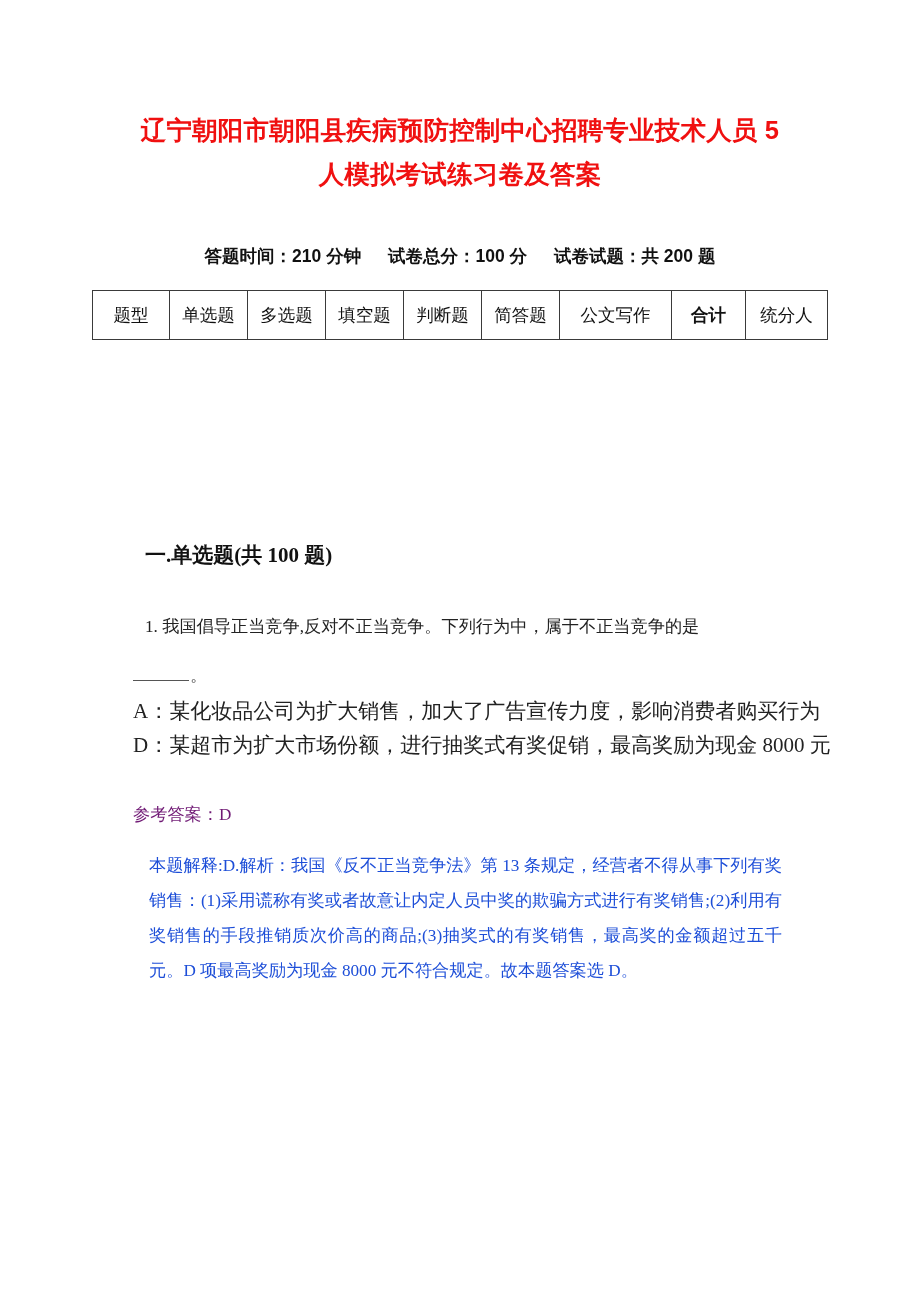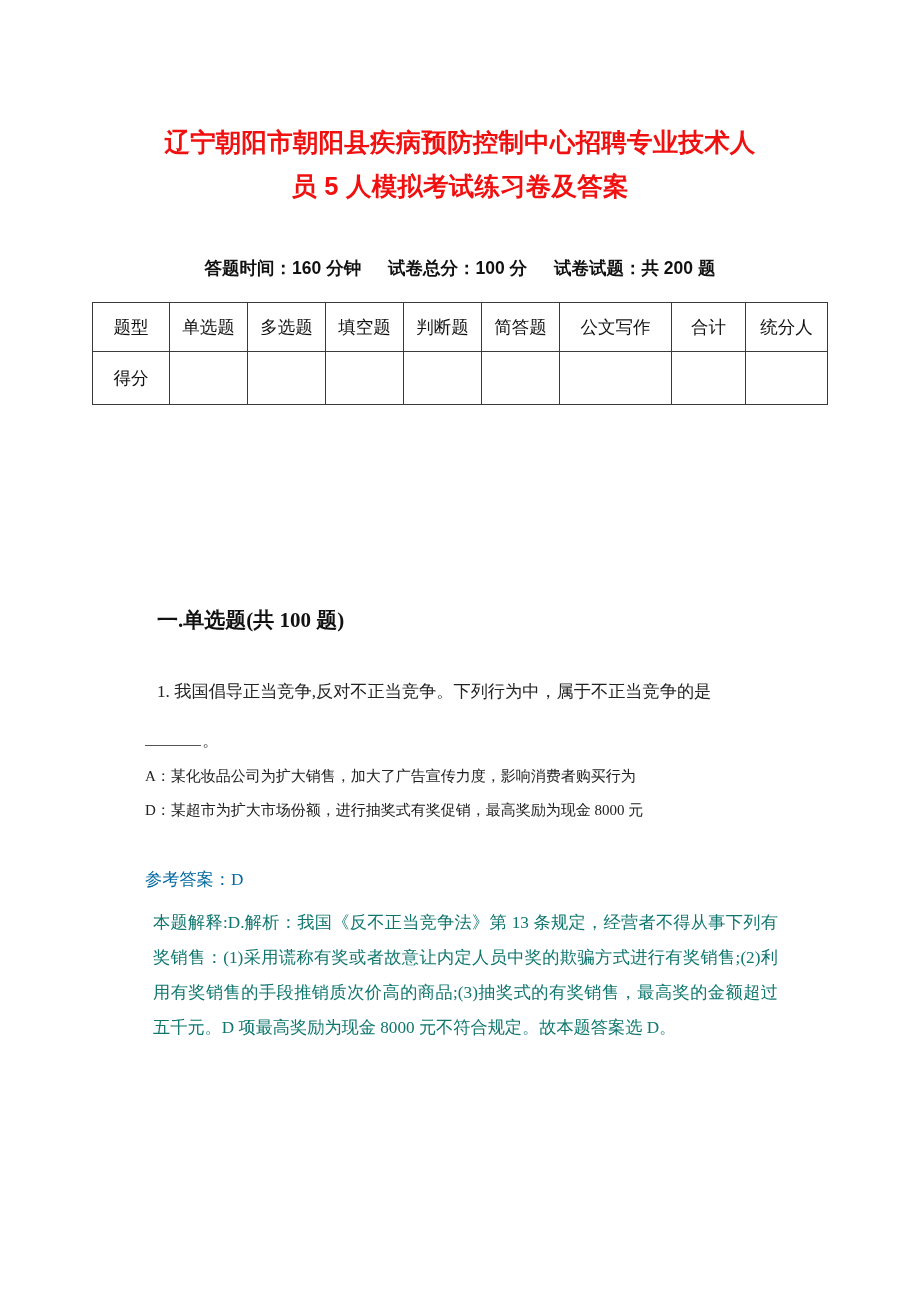--- a/index.html
+++ b/index.html
@@ -14,21 +14,21 @@
     font-family: "Liberation Serif", "DejaVu Serif", serif;
     color: #111111;
     overflow: hidden;
     position: relative;
   }
 
   .page {
     width: 920px;
     height: 914px;
     box-sizing: border-box;
-    padding: 12px;
+    padding: 0;
     position: relative;
     border-radius: 31px;
   }
 
   
   .doc-title {
     color: #f01010;
     font-weight: bold;
     font-size: 25.5px;
     line-height: 44px;
@@ -78,21 +78,21 @@
     padding: 0 2px;
     white-space: nowrap;
   }
   table.score-table tr.row-head td { height: 48px; }
   table.score-table tr.row-score td { height: 52px; }
 
   
   .col-0 { width: 72px; }
   .col-1, .col-2, .col-3, .col-4, .col-5 { width: 73px; }
   .col-6 { width: 107px; }
-  .col-7 { width: 69px; }
+  .col-7 { width: 69px; font-weight: bold; }
   .col-8 { width: 77px; }
 
   
   .section-gap { height: 186px; }
 
   .section-heading {
     margin: 12px;
     padding: 0 0 0 133px;
     font-size: 21px;
     line-height: 34px;
@@ -119,85 +119,74 @@
   }
   .blank-rule {
     display: inline-block;
     width: 56px;
     border-bottom: 1px solid #555555;
     height: 12px;
     vertical-align: baseline;
     margin-right: 1px;
   }
   .option-line {
-    font-size: 15px;
+    font-size: 21px;
     line-height: 34px;
     color: #222222;
     margin: 0;
     white-space: nowrap;
   }
 
   
   .answer-block {
     padding: 36px 122px 0 133px;
     color: #ff2a20;
   }
   .answer-line {
     font-size: 17.2px;
     line-height: 34px;
     margin: 0;
-    color: #0369a1;
+    color: #701a75;
   }
   .explain-body {
     font-size: 17.2px;
     line-height: 35px;
-    margin: 8px;
-    color: #0f766e;
+    margin: 16px;
+    color: #1d4ed8;
     text-align: justify;
     text-justify: inter-character;
   }
 </style>
 </head>
 <body>
 
 <div class="page">
 
   <h1 class="doc-title">辽宁朝阳市朝阳县疾病预防控制中心招聘专业技术人员 5 人模拟考试练习卷及答案</h1>
 
   <div class="meta-line">
-    <span class="meta-item">答题时间：160 分钟</span>
+    <span class="meta-item">答题时间：210 分钟</span>
     <span class="meta-item">试卷总分：100 分</span>
     <span class="meta-item">试卷试题：共 200 题</span>
   </div>
 
   <div class="score-table-wrap">
     <table class="score-table">
       <tbody>
         <tr class="row-head">
           <td class="col-0">题型</td>
           <td class="col-1">单选题</td>
           <td class="col-2">多选题</td>
           <td class="col-3">填空题</td>
           <td class="col-4">判断题</td>
           <td class="col-5">简答题</td>
           <td class="col-6">公文写作</td>
           <td class="col-7">合计</td>
           <td class="col-8">统分人</td>
         </tr>
-        <tr class="row-score">
-          <td class="col-0">得分</td>
-          <td class="col-1"></td>
-          <td class="col-2"></td>
-          <td class="col-3"></td>
-          <td class="col-4"></td>
-          <td class="col-5"></td>
-          <td class="col-6"></td>
-          <td class="col-7"></td>
-          <td class="col-8"></td>
-        </tr>
       </tbody>
     </table>
   </div>
 
   <div class="section-gap"></div>
 
   <h2 class="section-heading">一.单选题(共 100 题)</h2>
 
   <div class="question-block">
     <p class="q-line">1. 我国倡导正当竞争,反对不正当竞争。下列行为中，属于不正当竞争的是</p>

